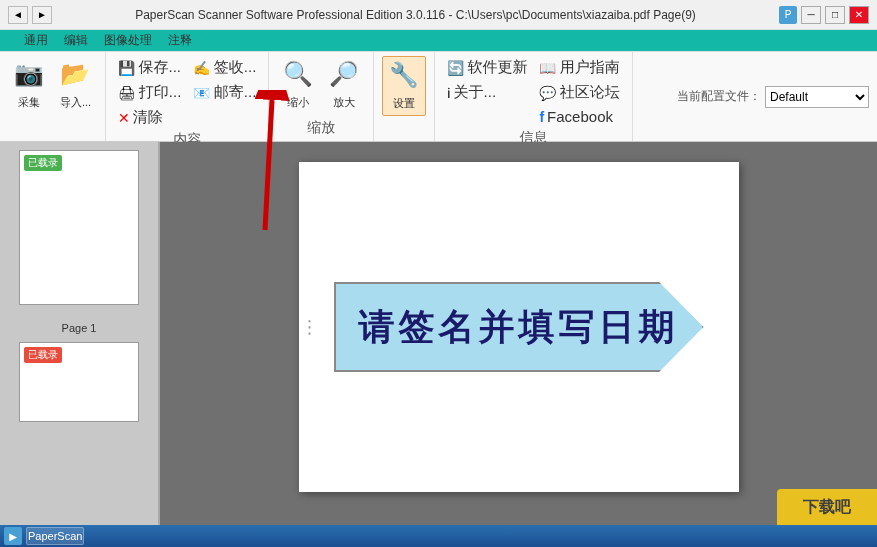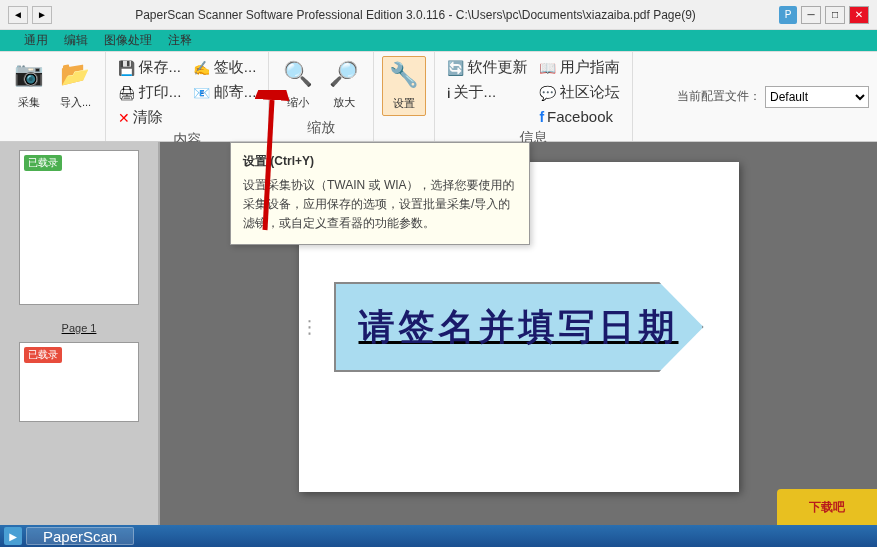--- a/index.html
+++ b/index.html
@@ -319,44 +319,44 @@
       align-items: center;
       justify-content: center;
       color: white;
       font-size: 10px;
     }
     .taskbar-item {
       height: 18px;
       background: rgba(255,255,255,0.15);
       border: 1px solid rgba(255,255,255,0.3);
       color: white;
-      font-size: 15px;
-      padding: 0 16px;
+      font-size: 11px;
+      padding: 0 1px;
       display: flex;
       align-items: center;
       cursor: pointer;
       border-radius: 2px;
     }
     .watermark {
       position: absolute;
       bottom: 22px;
       right: 0;
       width: 100px;
       height: 36px;
       background: #e8c020;
       display: flex;
       align-items: center;
       justify-content: center;
       border-radius: 4px 0 0 0;
       z-index: 50;
     }
     .watermark-text {
-      font-size: 12px;
+      font-size: 16px;
       font-weight: bold;
-      color: #b91c1c;
+      color: #404040;
       font-family: 'SimHei', 'Microsoft YaHei', sans-serif;
     }
 
     
     .arrow-overlay {
       position: absolute;
       top: 92px;
       left: 0;
       width: 877px;
       height: 200px;
@@ -486,37 +486,33 @@
     <div class="ribbon-group-label">信息</div>
   </div>
 
   <div class="ribbon-config">
     <span class="ribbon-config-label">当前配置文件：</span>
     <select>
       <option>Default</option>
     </select>
   </div>
 
-  <div class="tooltip-box">
-    <div class="tooltip-title">设置 (Ctrl+Y)</div>
-    <div class="tooltip-body">设置采集协议（TWAIN 或 WIA），选择您要使用的采集设备，应用保存的选项，设置批量采集/导入的滤镜，或自定义查看器的功能参数。</div>
-  </div>
 </div>
 
 <svg class="arrow-overlay" viewBox="0 0 877 200" xmlns="http://www.w3.org/2000/svg" style="position:absolute;top:90px;left:0;z-index:150;pointer-events:none;">
   <defs>
     <marker id="arrowhead" markerWidth="10" markerHeight="7" refX="0" refY="3.5" orient="auto">
       <polygon points="0 0, 10 3.5, 0 7" fill="#cc0000"></polygon>
     </marker>
   </defs>
 
   <line x1="265" y1="140" x2="272" y2="10" stroke="#cc0000" stroke-width="5" marker-end="url(#arrowhead)"></line>
 </svg>
 
-<div style="display:flex; height:calc(547px - 30px - 22px - 90px - 22px); position:relative;text-decoration:underline;">
+<div style="display:flex; height:calc(547px - 30px - 22px - 90px - 22px); position:relative;">
 
   <div class="thumbnail-panel">
 
     <div class="thumbnail-item">
       <div class="thumbnail-page">
         <span class="thumb-badge">已载录</span>
       </div>
       <span class="thumbnail-label">Page 1</span>
     </div>
 

